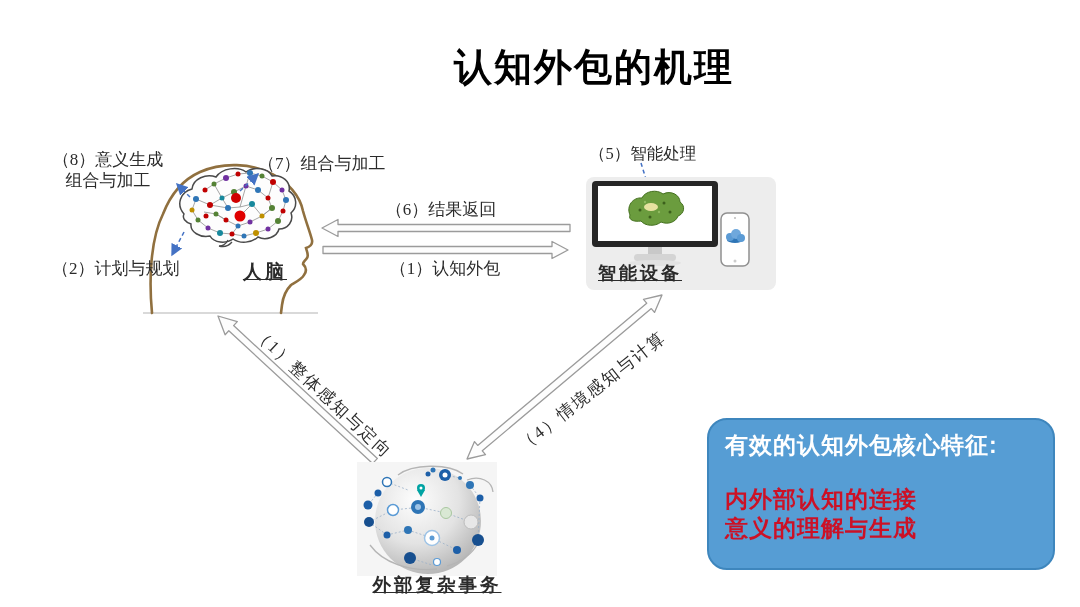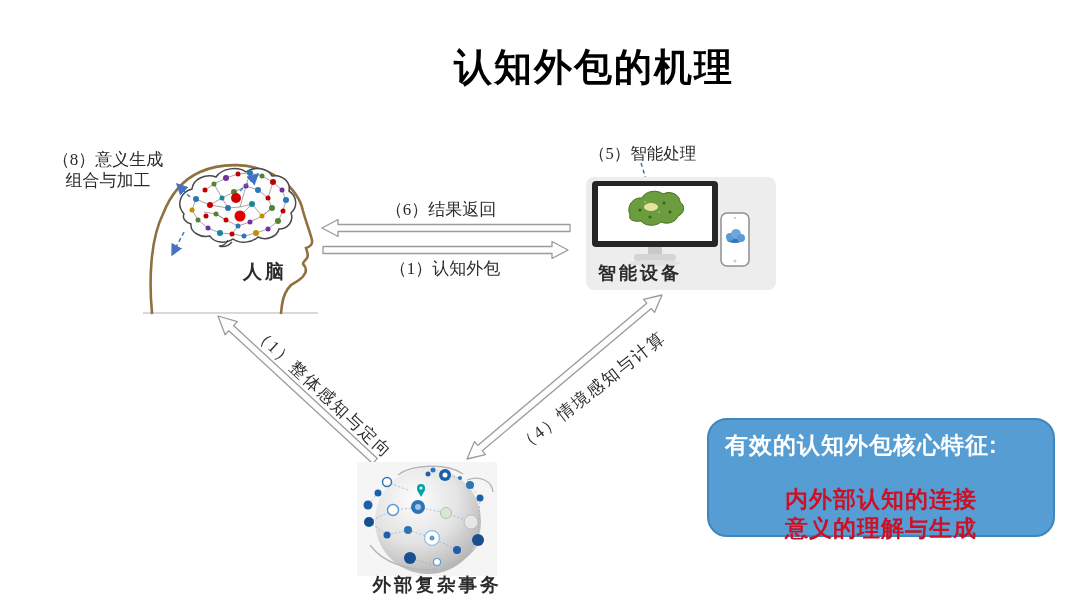--- a/index.html
+++ b/index.html
@@ -10,32 +10,32 @@
   .gfx{position:absolute;left:0;top:0;}
   .title{
     position:absolute;left:546px;top:42px;transform:translateX(-50%);
     font-family:"Liberation Sans","DejaVu Sans",sans-serif;
     font-weight:900;font-size:38px;color:#000;letter-spacing:2px;white-space:nowrap;margin-left:48px;
   }
   .lbl{
     position:absolute;color:#2b2b2b;font-size:17px;white-space:nowrap;line-height:21px;
   }
   .lbl.center{transform:translateX(-50%);text-align:center;}
-  .node-label{font-size:19px;font-weight:600;letter-spacing:3px;}
+  .node-label{font-size:19px;font-weight:600;letter-spacing:3px;text-decoration:underline;}
   .rot{transform-origin:center center;}
   .rot1{left:323px;top:393px;transform:translate(-50%,-50%) rotate(43deg);letter-spacing:2px;}
   .rot4{left:592px;top:391px;transform:translate(-50%,-50%) rotate(-38deg);letter-spacing:2px;}
   .feature-box{
-    position:absolute;left:707px;top:418px;width:348px;height:119px;
+    position:absolute;left:707px;top:418px;width:348px;height:152px;
     background:#569dd4;border:2px solid #3e86bd;border-radius:20px;
     box-sizing:border-box;padding:10px 16px;
     font-family:"Liberation Sans","DejaVu Sans",sans-serif;
   }
   .feature-heading{color:#ffffff;font-size:23px;font-weight:600;letter-spacing:1px;white-space:nowrap;}
-  .feature-lines{margin-top:24px;text-align:center;color:#cc1126;font-size:23px;font-weight:700;line-height:29px;letter-spacing:1px;}
+  .feature-lines{margin-top:24px;text-align:left;color:#cc1126;font-size:23px;font-weight:700;line-height:29px;letter-spacing:1px;}
 </style>
 </head>
 <body>
 
 <div class="stage">
 
   <svg class="gfx" width="1080" height="607" viewBox="0 0 1080 607">
     <defs>
       <marker id="blueArrow" orient="auto" markerWidth="9" markerHeight="8" refX="7" refY="4">
         <path d="M0,0 L8,4 L0,8 Z" fill="#4472c4"></path>
@@ -205,21 +205,23 @@
     </g>
   </svg>
 
   <div class="title">认知外包的机理</div>
 
   <div class="lbl center" style="left:108px;top:143px;margin-top:6px;">
     <div>（8）意义生成</div>
     <div>组合与加工</div>
   </div>
 
-
+  <div class="lbl" style="left:258px;top:153px;">（7）组合与加工</div>
+
+  <div class="lbl" style="left:52px;top:258px;">（2）计划与规划</div>
 
   <div class="lbl center node-label" style="left:265px;top:261px;">人脑</div>
 
   <div class="lbl center" style="left:441px;top:199px;">（6）结果返回</div>
 
   <div class="lbl center" style="left:445px;top:258px;">（1）认知外包</div>
 
   <div class="lbl" style="left:589px;top:143px;font-size:16.5px;">（5）智能处理</div>
 
   <div class="lbl center node-label" style="left:640px;top:263px;font-size:18px;">智能设备</div>

